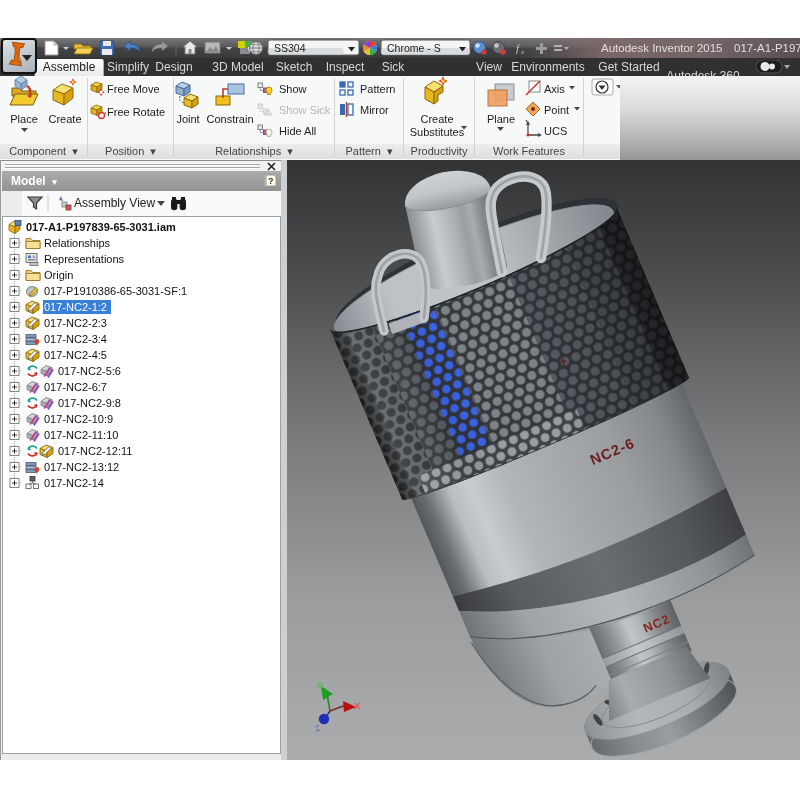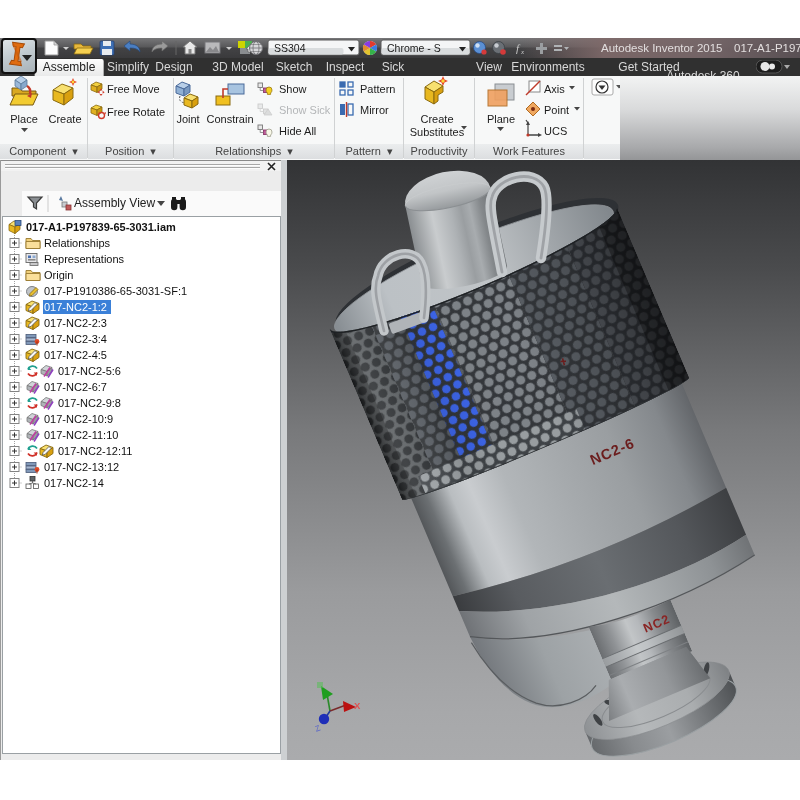--- a/index.html
+++ b/index.html
@@ -154,21 +154,21 @@
     <div class="tab active" style="left:69px; transform:translateX(-50%); padding:0 8px;">Assemble</div>
     <div class="tab" style="left:128px; transform:translateX(-50%); padding:0 8px;">Simplify</div>
     <div class="tab" style="left:174px; transform:translateX(-50%); padding:0 8px;">Design</div>
     <div class="tab" style="left:238px; transform:translateX(-50%); padding:0 8px;">3D Model</div>
     <div class="tab" style="left:294px; transform:translateX(-50%); padding:0 8px;">Sketch</div>
     <div class="tab" style="left:345px; transform:translateX(-50%); padding:0 8px;">Inspect</div>
     <div class="tab" style="left:393px; transform:translateX(-50%); padding:0 8px;">Sick</div>
     <div class="tab" style="left:431px; transform:translateX(-50%); padding:0 8px;margin-top:21px;">Manage</div>
     <div class="tab" style="left:489px; transform:translateX(-50%); padding:0 8px;">View</div>
     <div class="tab" style="left:548px; transform:translateX(-50%); padding:0 8px;">Environments</div>
-    <div class="tab" style="left:649px; transform:translateX(-50%); padding:0 8px;">Get Started</div>
+    <div class="tab" style="left:629px; transform:translateX(-50%); padding:0 8px;">Get Started</div>
     <div class="tab" style="left:703px; transform:translateX(-50%); padding:9px 8px;">Autodesk 360</div>
     <svg class="abs" style="left:756px; top:2px;" width="34" height="14" xmlns="http://www.w3.org/2000/svg">
       <rect x="0" y="0" width="26" height="13" rx="6.5" fill="#1d1d1d" stroke="#555" stroke-width="1"></rect>
       <circle cx="9" cy="6.5" r="4.5" fill="#e8e8e8"></circle>
       <circle cx="16" cy="6.5" r="3" fill="#e8e8e8"></circle>
       <path d="M28,5 l3,4 l3,-4 z" fill="#aaa"></path>
     </svg>
   </div>
   <div id="ribbon">
     <div id="ribempty"></div>
@@ -349,20 +349,26 @@
     <div id="panel">
       <div id="pstrip">
           <div class="abs" style="left:4px;top:3px;width:255px;height:1px;background:#a8a8a8;"></div>
           <div class="abs" style="left:4px;top:4px;width:255px;height:1px;background:#fdfdfd;"></div>
           <div class="abs" style="left:4px;top:6px;width:255px;height:1px;background:#a8a8a8;"></div>
           <div class="abs" style="left:4px;top:7px;width:255px;height:1px;background:#fdfdfd;"></div>
           <svg class="abs" style="left:265px;top:1px;" width="14" height="10" xmlns="http://www.w3.org/2000/svg">
             <path d="M2,1 l7,7 M9,1 l-7,7" stroke="#222" stroke-width="1.6"></path>
           </svg>
         </div>
+      <div id="modelbar">Model&nbsp;&nbsp;<span style="font-size:9px;">▾</span>
+  <svg class="abs" style="right:3px;top:3px;" width="14" height="14" xmlns="http://www.w3.org/2000/svg">
+    <rect x="0" y="0" width="13" height="13" fill="#c8cacb" stroke="#8a8c8e" stroke-width="1"></rect>
+    <path d="M2,1 h8 l2,2 v9 h-10 z" fill="#fdfbe8" stroke="#8a8a7a" stroke-width="0.8"></path>
+    <text x="4" y="10" font-size="9" font-weight="bold" fill="#333" font-family="Liberation Sans">?</text>
+  </svg></div>
       <div id="ptools">
           <svg class="abs" style="left:0;top:0;" width="279" height="25" xmlns="http://www.w3.org/2000/svg" font-family="Liberation Sans">
   <path d="M6,6 h14 l-5.5,6 v6 l-3,-2 v-4 z" fill="#8a8e92" stroke="#3a3a3a" stroke-width="1.2"></path>
   <line x1="26" y1="4" x2="26" y2="21" stroke="#ccc" stroke-width="1"></line>
   <g transform="translate(37,5)">
     <path d="M2,0 l-2,4 l4,1 z" fill="#5a7aa0"></path>
     <rect x="3" y="6" width="5" height="5" fill="#c8ccd0" stroke="#777" stroke-width="0.8"></rect>
     <rect x="7" y="9" width="5" height="5" fill="#c05a5a" stroke="#833" stroke-width="0.8"></rect>
   </g>
   <text x="52" y="16" font-size="12" fill="#222">Assembly View</text>

